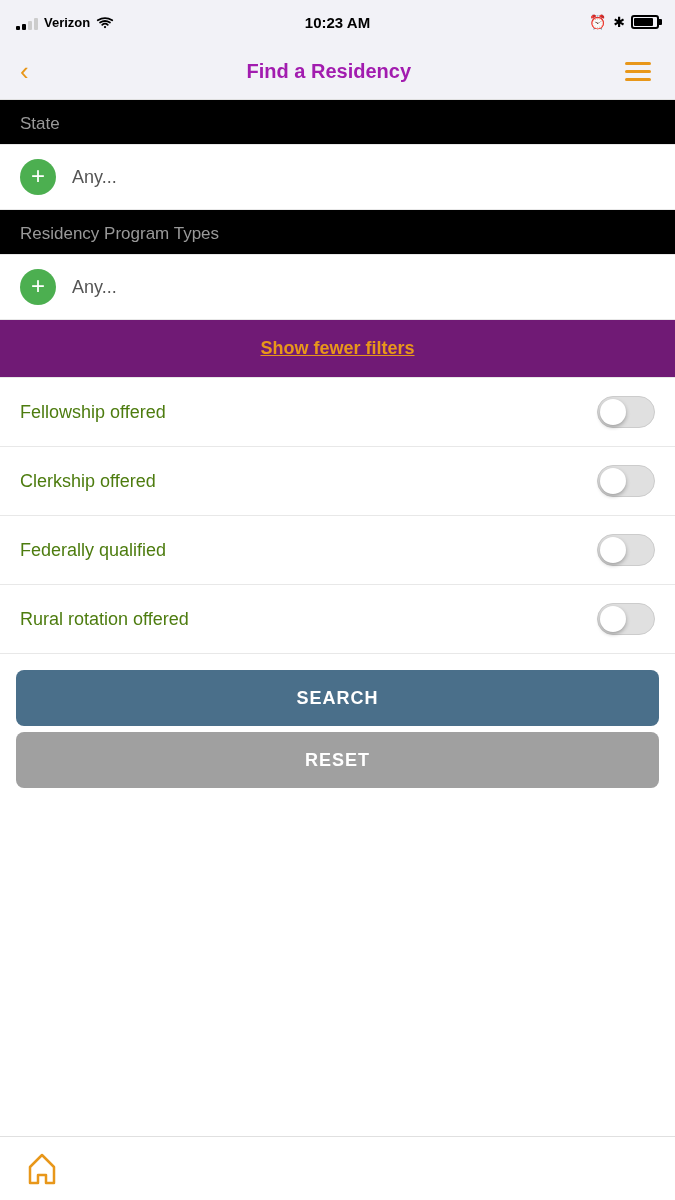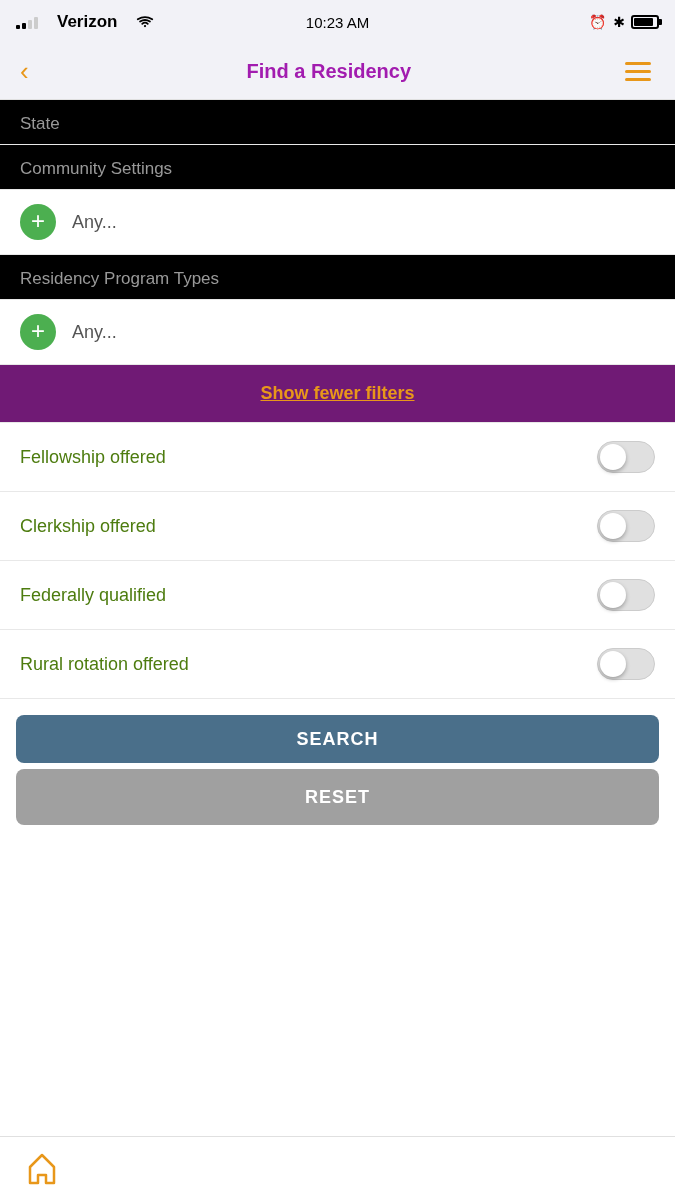--- a/index.html
+++ b/index.html
@@ -20,28 +20,28 @@
       background: #f2f2f7;
       height: 44px;
       display: flex;
       align-items: center;
       justify-content: space-between;
       padding: 0 16px;
       flex-shrink: 0;
     }
     .status-bar-left {
       display: flex;
-      align-items: center;
-      gap: 19px;
-      font-size: 17px;
+      align-items: flex-end;
+      gap: 6px;
+      font-size: 13px;
       font-weight: 600;
     }
     .status-bar-center {
       font-size: 15px;
-      font-weight: 400;
+      font-weight: 700;
       position: absolute;
       left: 50%;
       transform: translateX(-50%);
     }
     .status-bar-right {
       display: flex;
       align-items: center;
       gap: 6px;
       font-size: 15px;
     }
@@ -229,21 +229,21 @@
       box-shadow: 0 2px 4px rgba(0,0,0,0.3);
     }
 
     
     .btn-search {
       margin: 16px 16px 6px;
       background: #4a6f8a;
       color: #fff;
       border: none;
       border-radius: 8px;
-      height: 48px;
+      height: 56px;
       font-size: 18px;
       font-weight: 700;
       letter-spacing: 1px;
       cursor: pointer;
       width: calc(100% - 32px);
       display: block;
     }
     .btn-reset {
       margin: 0 16px 16px;
       background: #a0a0a0;
@@ -313,21 +313,20 @@
     <div class="nav-menu-line"></div>
     <div class="nav-menu-line"></div>
     <div class="nav-menu-line"></div>
   </div>
 </div>
 
 <div class="content">
 
   <div class="section-label">State</div>
 
-  <div class="section-label">Community Settings</div>
   <div class="filter-add-row">
     <div class="add-btn">
       <span class="add-btn-icon">+</span>
     </div>
     <span class="filter-add-label">Any...</span>
   </div>
 
   <div class="section-label">Residency Program Types</div>
   <div class="filter-add-row">
     <div class="add-btn">

